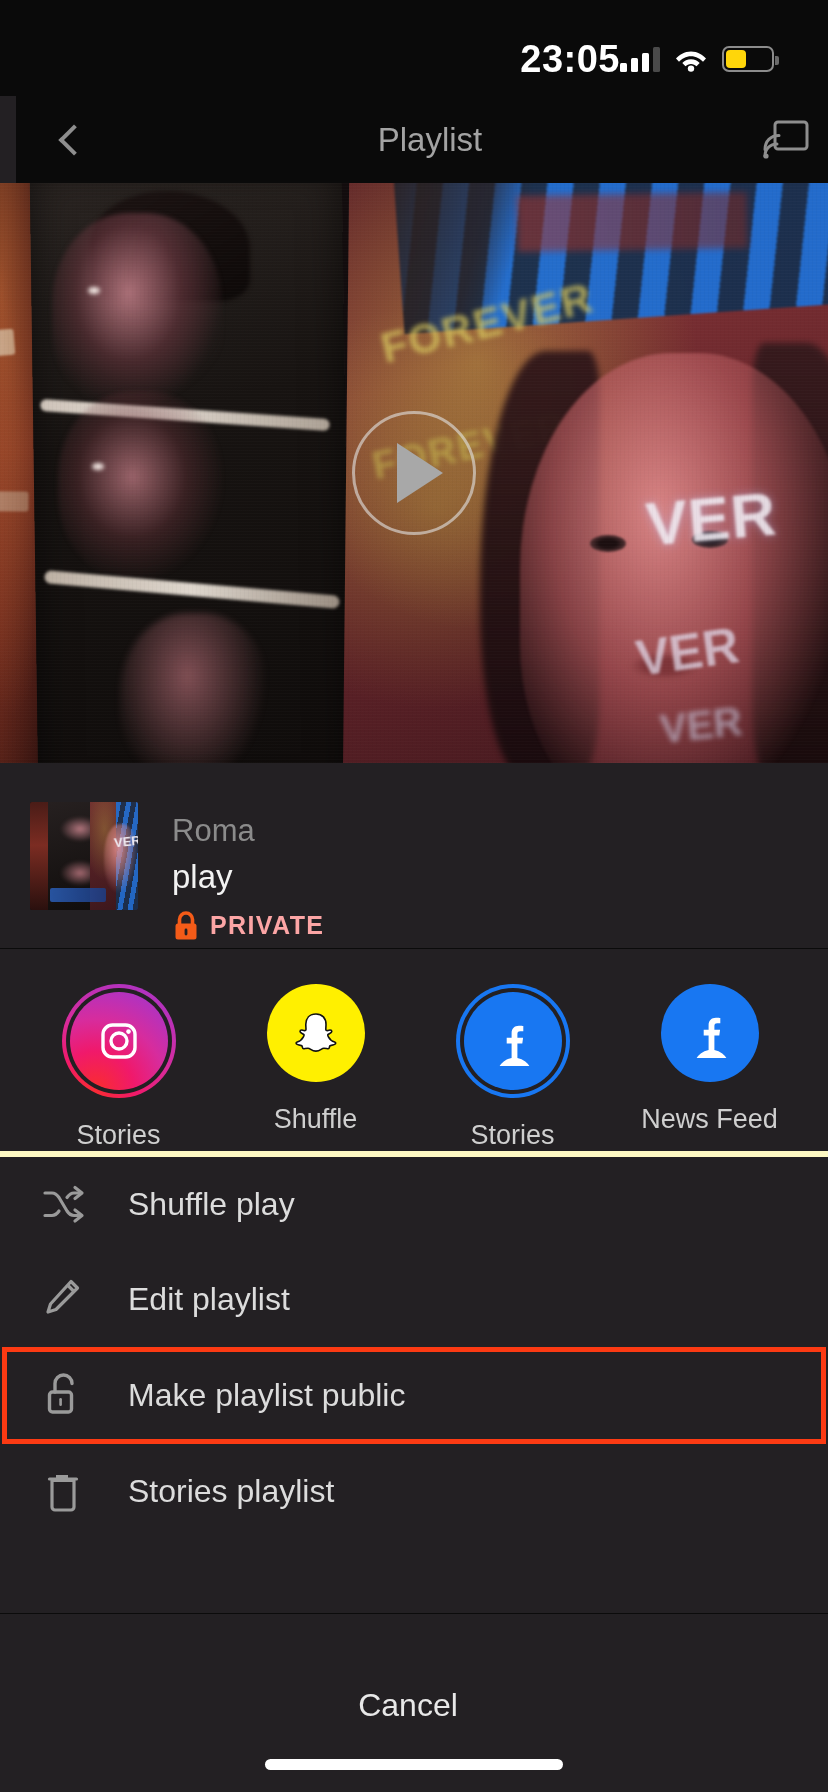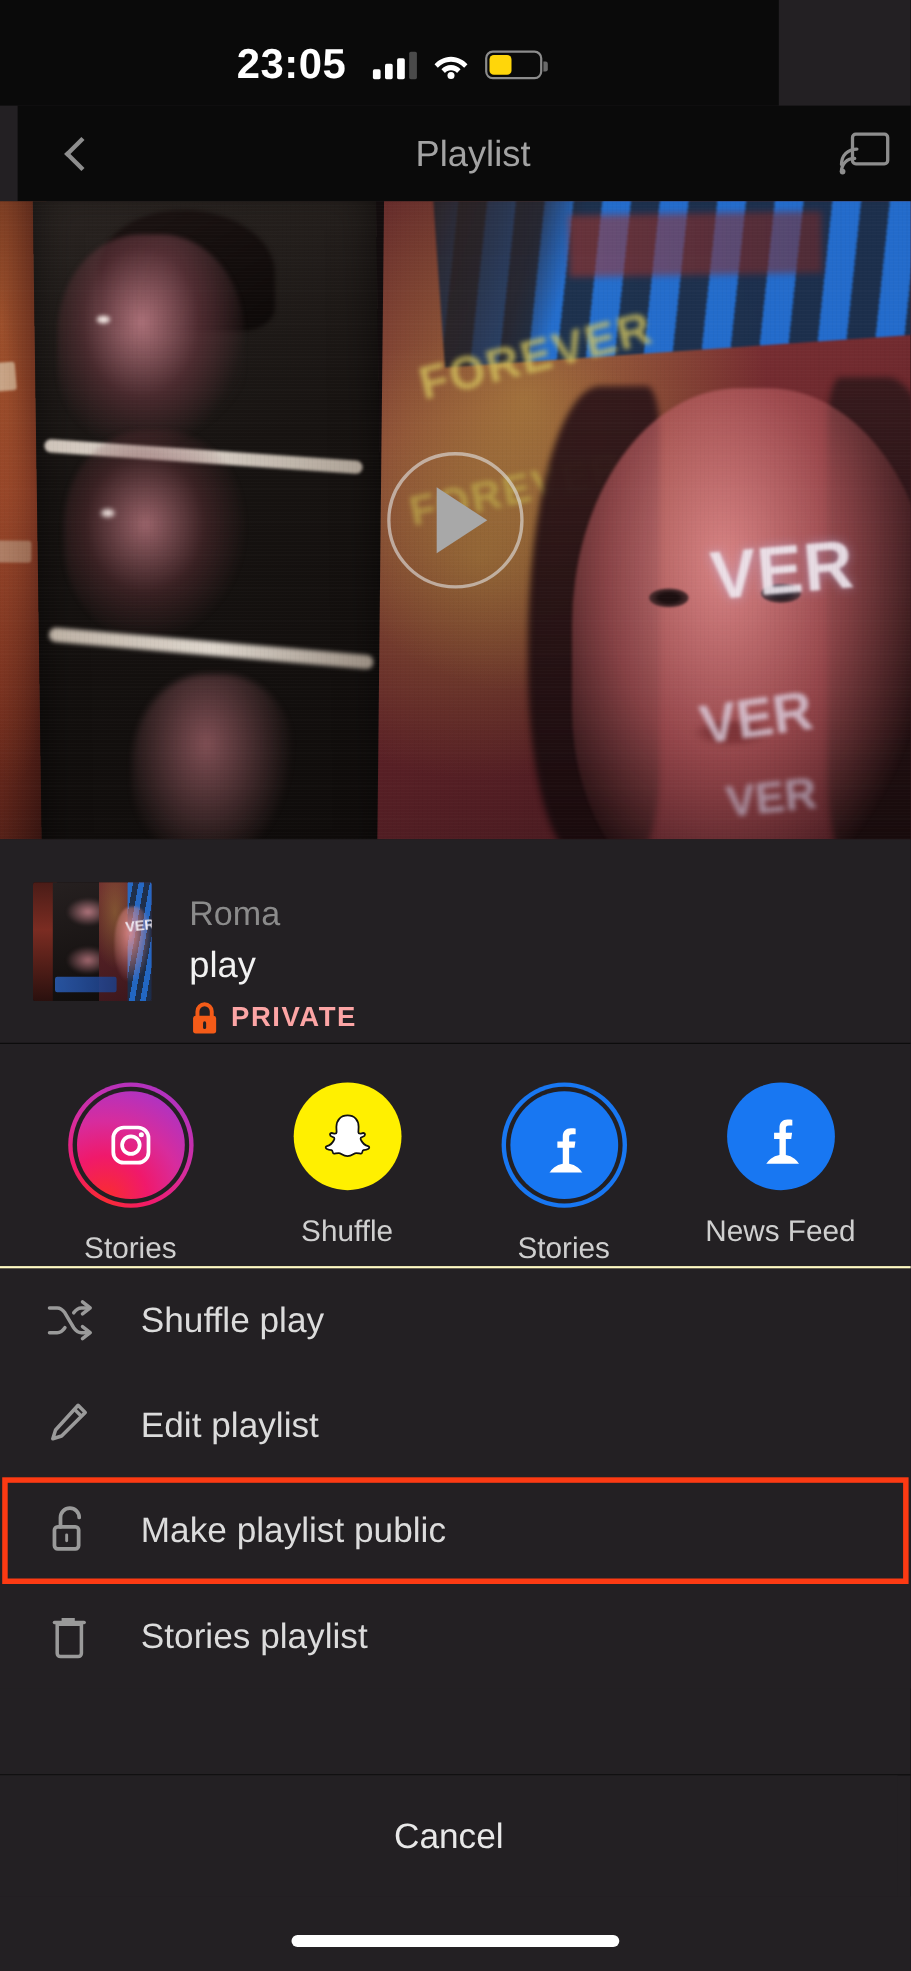--- a/index.html
+++ b/index.html
@@ -6,23 +6,23 @@
   html, body {
     width:828px; height:1792px;
     background:#0a0a0a;
     font-family:"Liberation Sans", sans-serif;
     overflow:hidden;
   }
   .screen { position:relative; width:828px; height:1792px; background:#232023; }
 
   
   .statusbar {
-    position:absolute; top:0; left:0; width:708px; height:96px;
+    position:absolute; top:0; left:0; width:828px; height:96px;
     background:#0a0a0a; display:flex; align-items:center;
-    justify-content:center; padding:22px 54px 0 54px;gap:24px;
+    justify-content:flex-end; padding:22px 54px 0 54px;
   }
   .clock { color:#fff; font-size:38px; font-weight:600; letter-spacing:0.5px; }
   .status-right { display:flex; align-items:center; gap:14px; }
   .bars { display:flex; align-items:flex-end; gap:4px; height:26px; }
   .bars i { display:block; width:7px; background:#fff; border-radius:1.5px; }
   .bars i:nth-child(1){ height:9px; }
   .bars i:nth-child(2){ height:14px; }
   .bars i:nth-child(3){ height:19px; }
   .bars i:nth-child(4){ height:25px; background:#4a4a4a; }
   .wifi { width:34px; height:26px; position:relative; }
@@ -325,21 +325,21 @@
   }
   .circ.snap { background:#fff000; }
   .circ.fb { background:#1877f2; }
   .share-label {
     margin-top:22px; color:#cfcfcf; font-size:27px; text-align:center;
   }
 
   
   .menu {
     position:absolute; top:1151px; left:0; width:828px;
-    border-top:2px solid #fef9c3; background:#232023;
+    border-top:6px solid #fef9c3; background:#232023;
   }
   .menu-row {
     height:95px; display:flex; align-items:center; padding-left:42px;
     position:relative;
   }
   .menu-icon {
     width:62px; display:flex; align-items:center; justify-content:flex-start;
   }
   .menu-label {
     color:#dcdcdc; font-size:32px; margin-left:24px;
@@ -347,21 +347,21 @@
   .highlight {
     position:absolute; left:2px; right:2px; top:0; bottom:0;
     border:5px solid #fc3a13; pointer-events:none;
   }
   .divider-cancel {
     position:absolute; top:1613px; left:0; width:828px; height:1px;
     background:#0b0b0b;
   }
   .cancel {
     position:absolute; top:1614px; left:0; width:816px; height:110px;
-    display:flex; align-items:center; justify-content:center;
+    display:flex; align-items:flex-end; justify-content:center;
     background:#232023;
   }
   .cancel span { color:#e8e8e8; font-size:32px; }
   .homebar {
     position:absolute; bottom:22px; left:50%; transform:translateX(-50%);
     width:298px; height:11px; background:#fff; border-radius:6px;
   }
   .bottom-fill {
     position:absolute; top:1724px; left:0; width:828px; height:68px;
     background:#232023;

